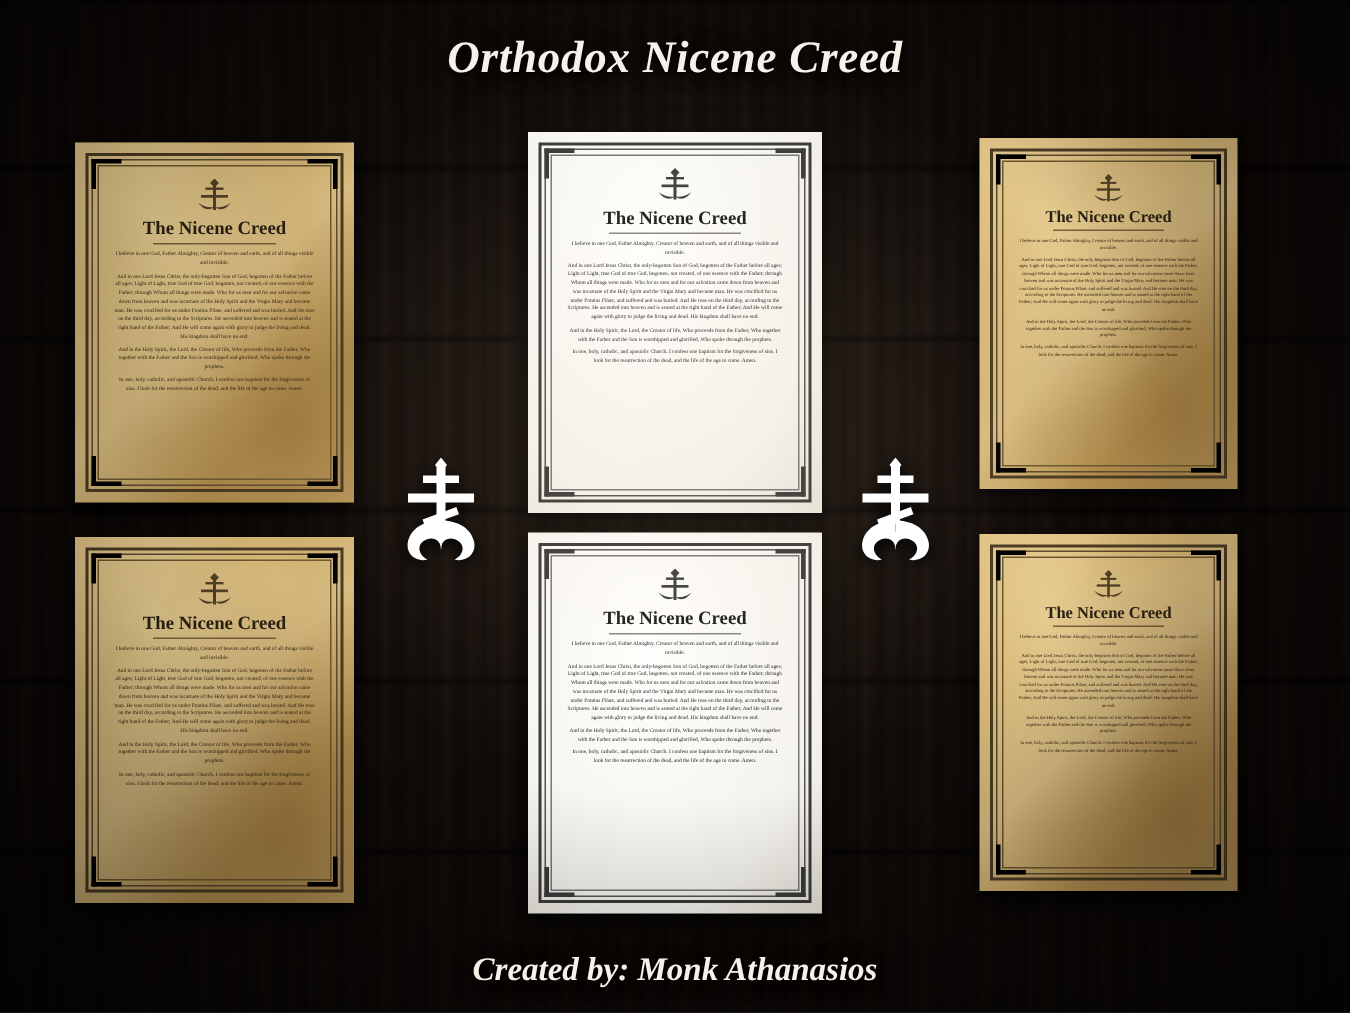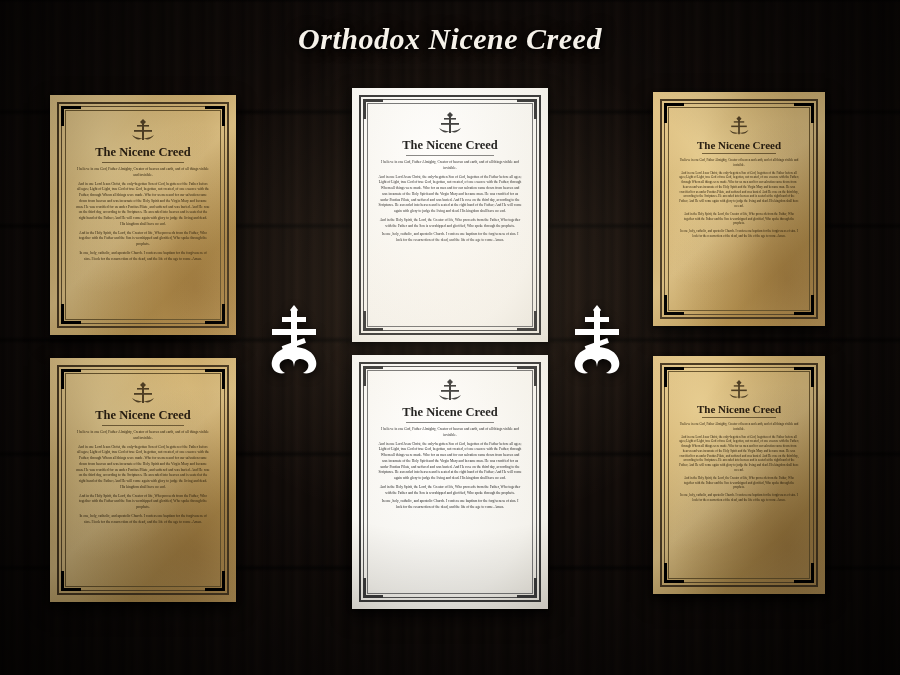--- a/index.html
+++ b/index.html
@@ -403,14 +403,15 @@
       <g transform="rotate(-20 32 40)">
           <rect x="20" y="37" width="24" height="5"></rect>
         </g>
       <path d="M32 0 l4 5 -4 5 -4 -5 z"></path>
       <path d="M32 42 c-11 0 -20 5 -22 14 c-2 9 6 14 13 12 c-6 -3 -7 -9 -3 -12 c5 -4 12 -2 12 5 z"></path>
       <path d="M32 42 c11 0 20 5 22 14 c2 9 -6 14 -13 12 c6 -3 7 -9 3 -12 c-5 -4 -12 -2 -12 5 z"></path>
       <path d="M26 48 q6 6 6 14 q0 -8 6 -14 q-6 3 -12 0 z"></path>
     </g>
   </svg>
 
+  <div class="footer-title">Created by: Monk Athanasios</div>
 
 </div>
 
 </body></html>

